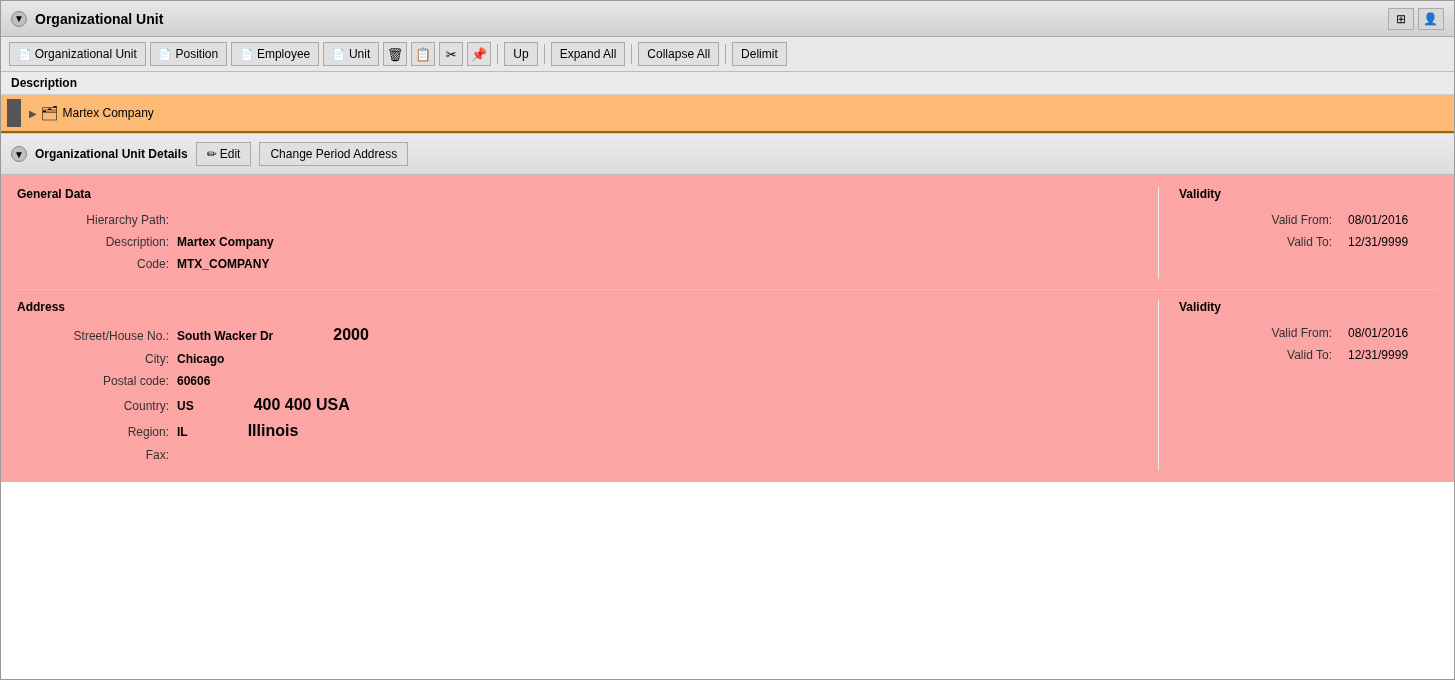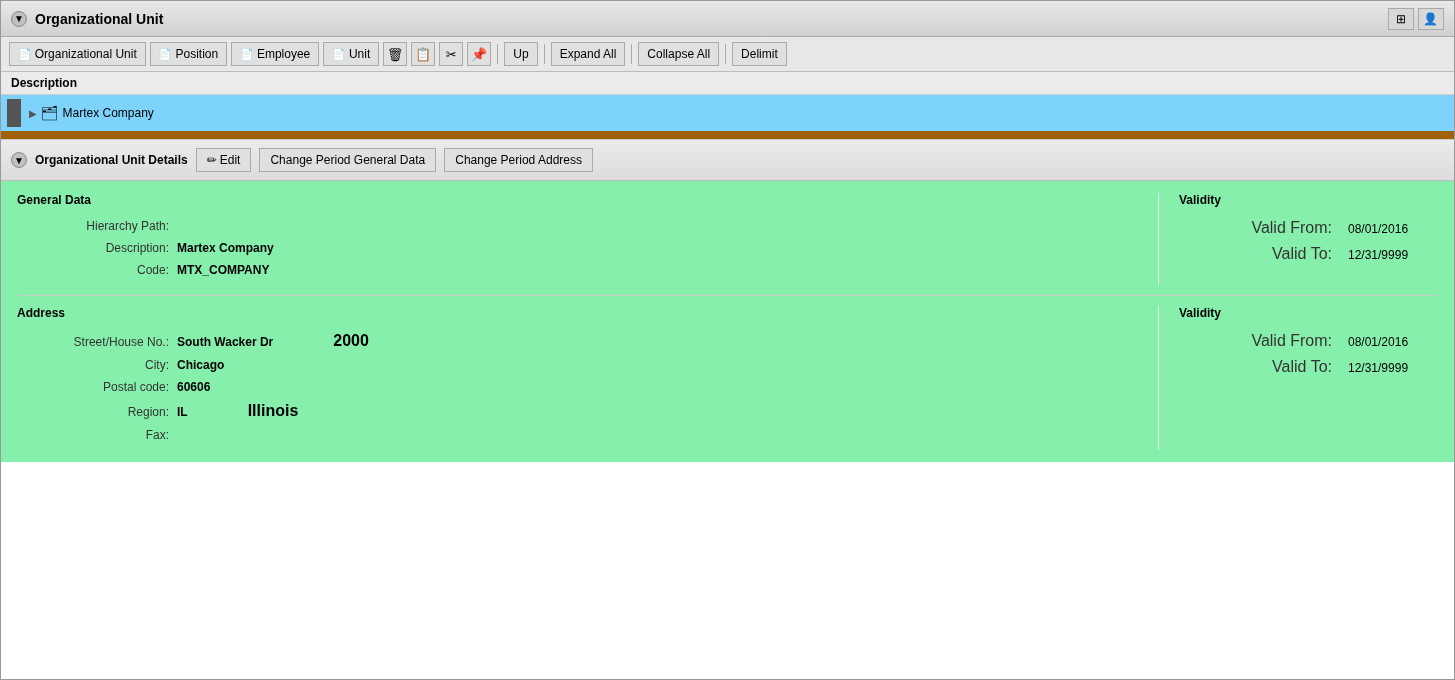--- a/index.html
+++ b/index.html
@@ -96,22 +96,22 @@
       height: 24px;
       background: #e0e0e0;
       border: 1px solid #aaa;
       display: flex; align-items: center; justify-content: center;
       cursor: pointer;
       font-size: 13px;
     }
 
     
     .tree-section {
-      background: #7dd3fc;
-      border-bottom: 8px solid #a16207;
+      background: #fdba74;
+      border-bottom: 2px solid #a16207;
       padding: 0;
     }
     .tree-header {
       padding: 4px 10px;
       font-weight: bold;
       background: #ebebeb;
       border-bottom: 1px solid #ccc;
       font-size: 12px;
     }
     .tree-content {
@@ -177,21 +177,21 @@
       background: #e0e0e0;
       border: 1px solid #aaa;
       cursor: pointer;
       font-size: 12px;
       height: 24px;
     }
 
     
     .content-area {
       padding: 12px 16px;
-      background: #86efac;
+      background: #fca5a5;
     }
     .section-header {
       font-weight: bold;
       font-size: 12px;
       margin-bottom: 10px;
       padding-bottom: 2px;
     }
     .field-row {
       display: flex;
       margin-bottom: 8px;
@@ -217,21 +217,21 @@
     .validity-row {
       display: flex;
       margin-bottom: 8px;
       align-items: baseline;
       justify-content: flex-end;
     }
     .validity-label {
       text-align: right;
       padding-right: 8px;
       color: #333;
-      font-size: 16px;
+      font-size: 12px;
     }
     .validity-value {
       font-weight: normal;
       font-size: 12px;
       min-width: 90px;
       margin-left: 8px;
     }
 
     .divider-row {
       border-top: 1px solid #ccc;
@@ -329,23 +329,20 @@
 
   <div class="details-section">
     <div class="details-title-bar">
       <div class="details-title-icon">▼</div>
       <span class="details-title-text">Organizational Unit Details</span>
       <button class="details-btn">
         <span>✏</span>
         <span>Edit</span>
       </button>
       <button class="details-btn">
-        <span>Change Period General Data</span>
-      </button>
-      <button class="details-btn">
         <span>Change Period Address</span>
       </button>
     </div>
 
     <div class="content-area">
 
       <div class="sections-wrapper">
         <div class="main-data">
           <div class="section-header">General Data</div>
 
@@ -389,20 +386,25 @@
           </div>
           <div class="field-row">
             <span class="field-label">City:</span>
             <span class="field-value">Chicago</span>
           </div>
           <div class="field-row">
             <span class="field-label">Postal code:</span>
             <span class="field-value">60606</span>
           </div>
           <div class="field-row">
+            <span class="field-label">Country:</span>
+            <span class="field-value">US</span>
+            <span class="field-value-secondary">400 400 USA</span>
+          </div>
+          <div class="field-row">
             <span class="field-label">Region:</span>
             <span class="field-value">IL</span>
             <span class="field-value-secondary">Illinois</span>
           </div>
           <div class="field-row">
             <span class="field-label">Fax:</span>
             <span class="field-value"></span>
           </div>
         </div>
 

